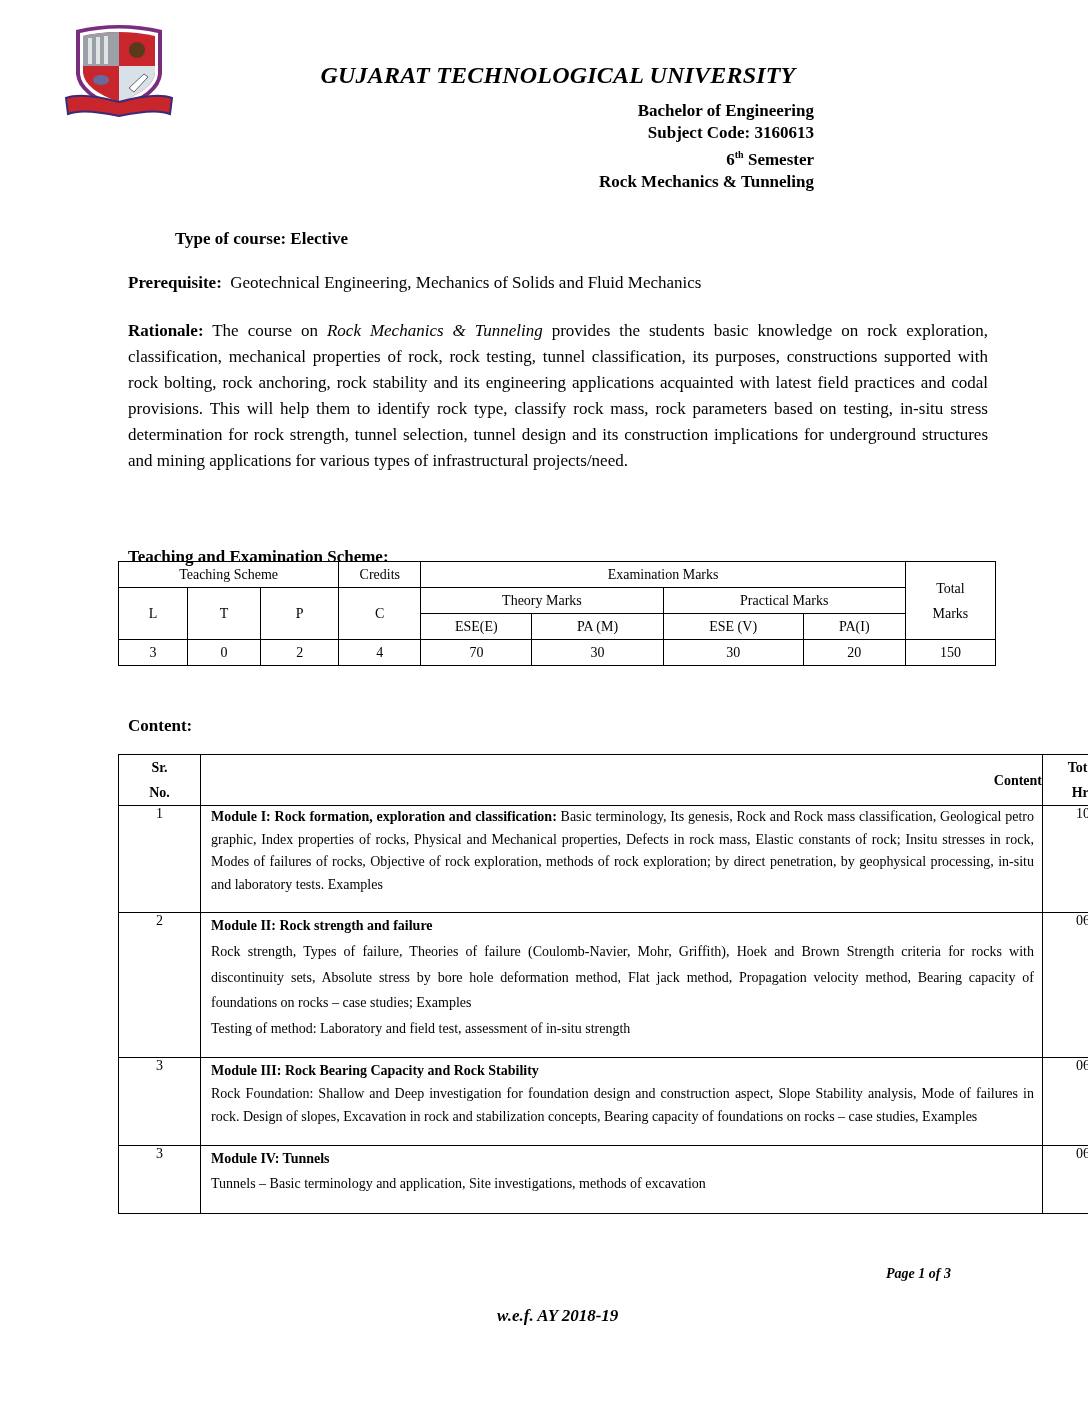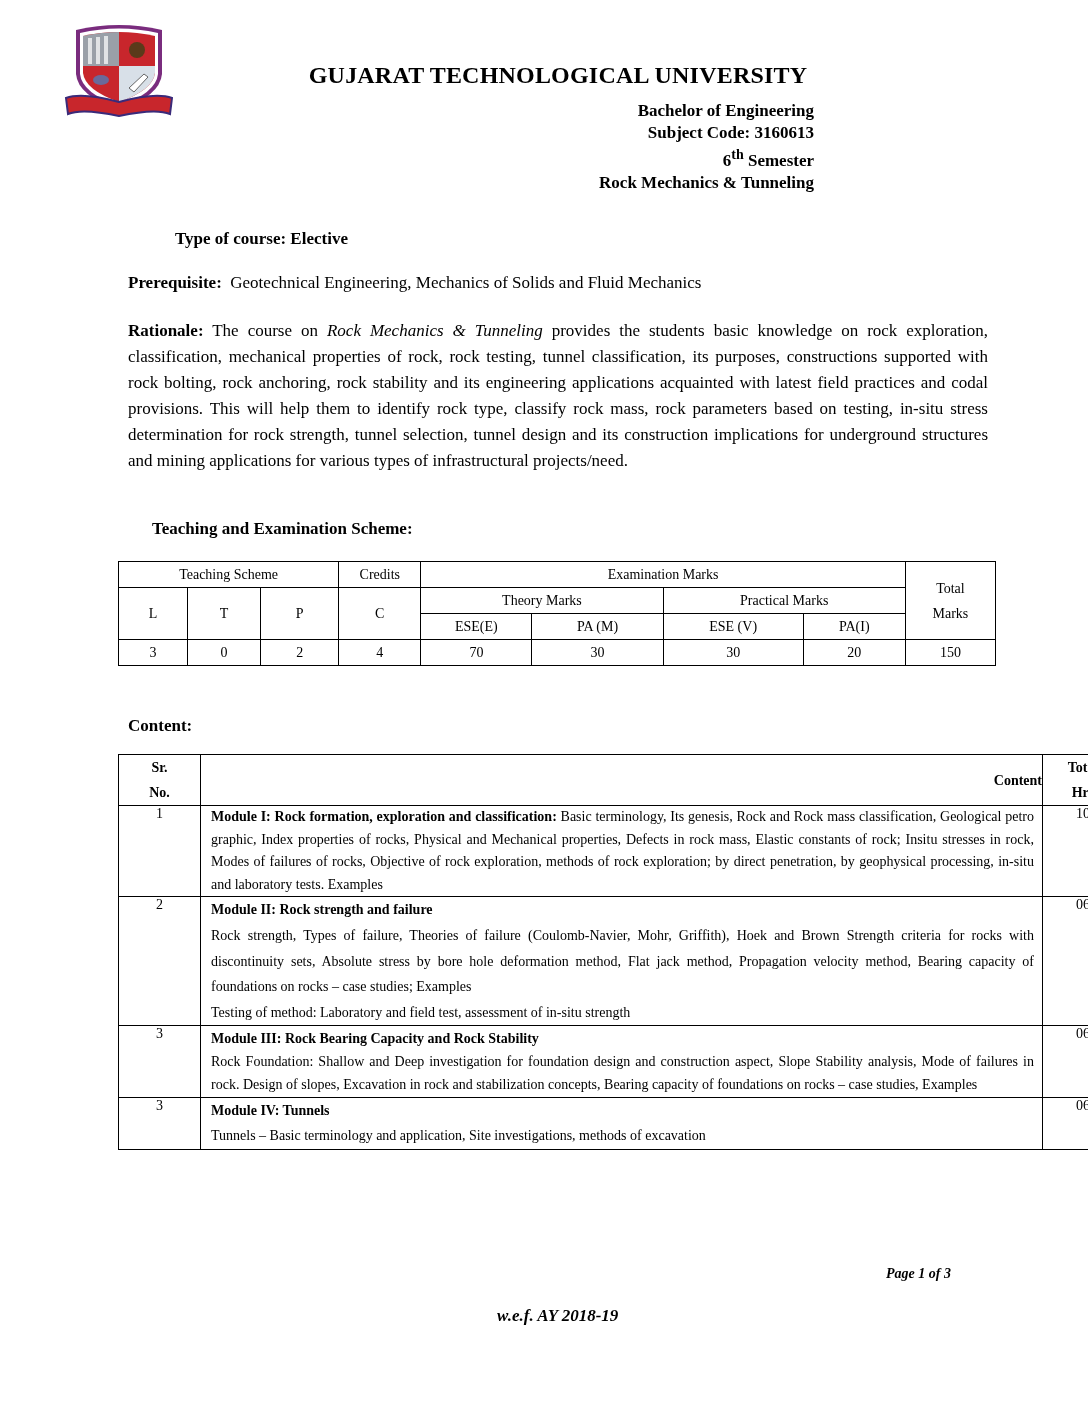--- a/index.html
+++ b/index.html
@@ -1,41 +1,41 @@
 <!DOCTYPE html>
 <html><head>
 <meta charset="utf-8">
 <style>
   html, body { margin: 0; padding: 0; background: #ffffff; }
   body { width: 1088px; height: 1408px; position: relative; overflow: hidden;
          font-family: "Liberation Serif", "DejaVu Serif", serif; color: #000; }
   .logo { position: absolute; left: 62px; top: 22px; width: 114px; height: 100px; }
   .univ-title { position: absolute; left: 298px; top: 62px; width: 520px; text-align: center;
-                font-weight: bold; font-size: 24px; letter-spacing: 0.2px; }
+                font-weight: bold; font-size: 24px; letter-spacing: 0.2px; font-style: italic; }
   .header-block { position: absolute; left: 300px; top: 100px; width: 514px; text-align: right;
                   font-weight: bold; font-size: 17px; line-height: 22px; }
-  .header-block sup { font-size: 14px; }
+  .header-block sup { font-size: 10px; }
   .field { position: absolute; left: 128px; width: 860px; font-size: 17px; }
   .field .lbl { font-weight: bold; }
   .type-course { top: 229px; margin-left: 47px; }
   .prereq { top: 273px; }
   .rationale { top: 318px; text-align: justify; line-height: 25.9px; }
   .rationale i { font-style: italic; }
   .section-h { position: absolute; left: 128px; font-weight: bold; font-size: 17px; }
-  .teach-h { top: 519px; margin-left: 24px; }
+  .teach-h { top: 547px; }
   .content-h { top: 716px; }
   table { border-collapse: collapse; position: absolute; font-size: 14px; }
   .scheme { left: 118px; top: 561px; width: 878px; }
   .scheme td { border: 1.5px solid #000; text-align: center; padding: 0; height: 25px; }
   .content { left: 118px; top: 754px; width: 1006px; }
   .content td { border: 1.5px solid #000; vertical-align: top; padding: 0; }
   .content .hdr td { font-weight: bold; text-align: right; vertical-align: middle; line-height: 25px; }
   .content td.sr { width: 81px; text-align: center; }
   .content td.hrs { width: 80px; text-align: center; }
-  .content td.body { padding: 0 8px 0 10px; text-align: justify; line-height: 22.6px; }
+  .content td.body { padding: 0 8px 16px 10px; text-align: justify; line-height: 22.6px; }
   .content td.body.wide { line-height: 25.6px; margin-top: 40px; }
   .mod-title { font-weight: bold; }
   .page-no { position: absolute; left: 886px; top: 1266px; font-style: italic; font-weight: bold; font-size: 14px; }
   .wef { position: absolute; left: 497px; top: 1306px; font-style: italic; font-weight: bold; font-size: 17px; }
 </style>
 </head>
 <body>
 
 <div class="logo">
   <svg width="114" height="100" viewBox="0 0 114 100">

